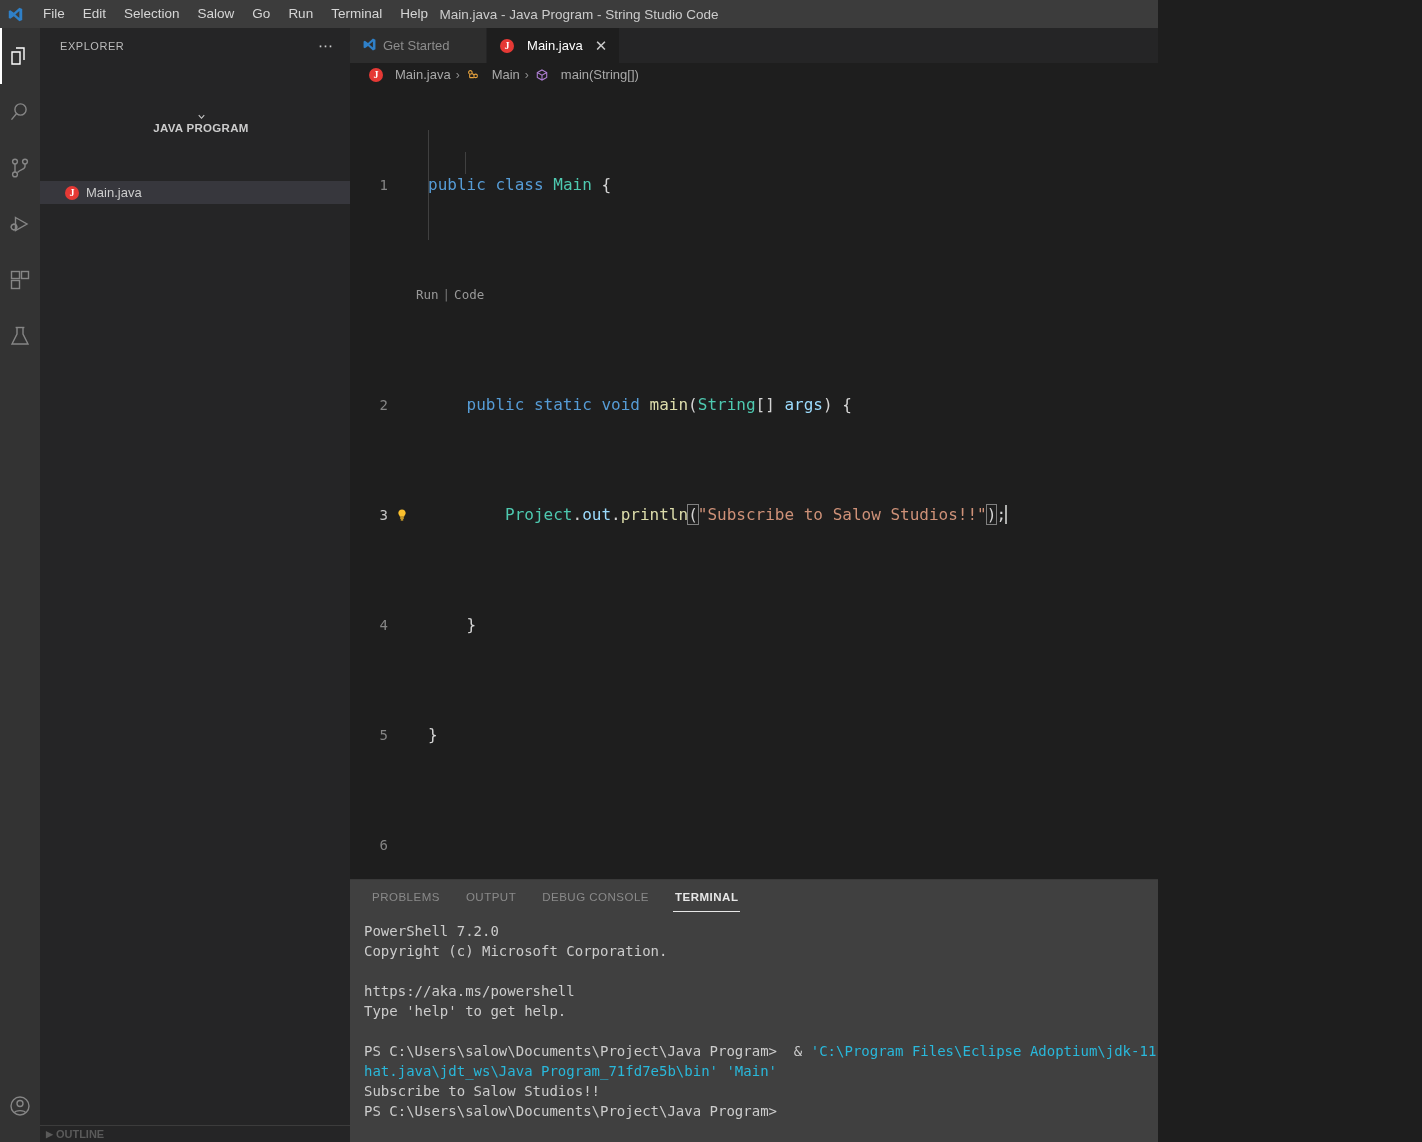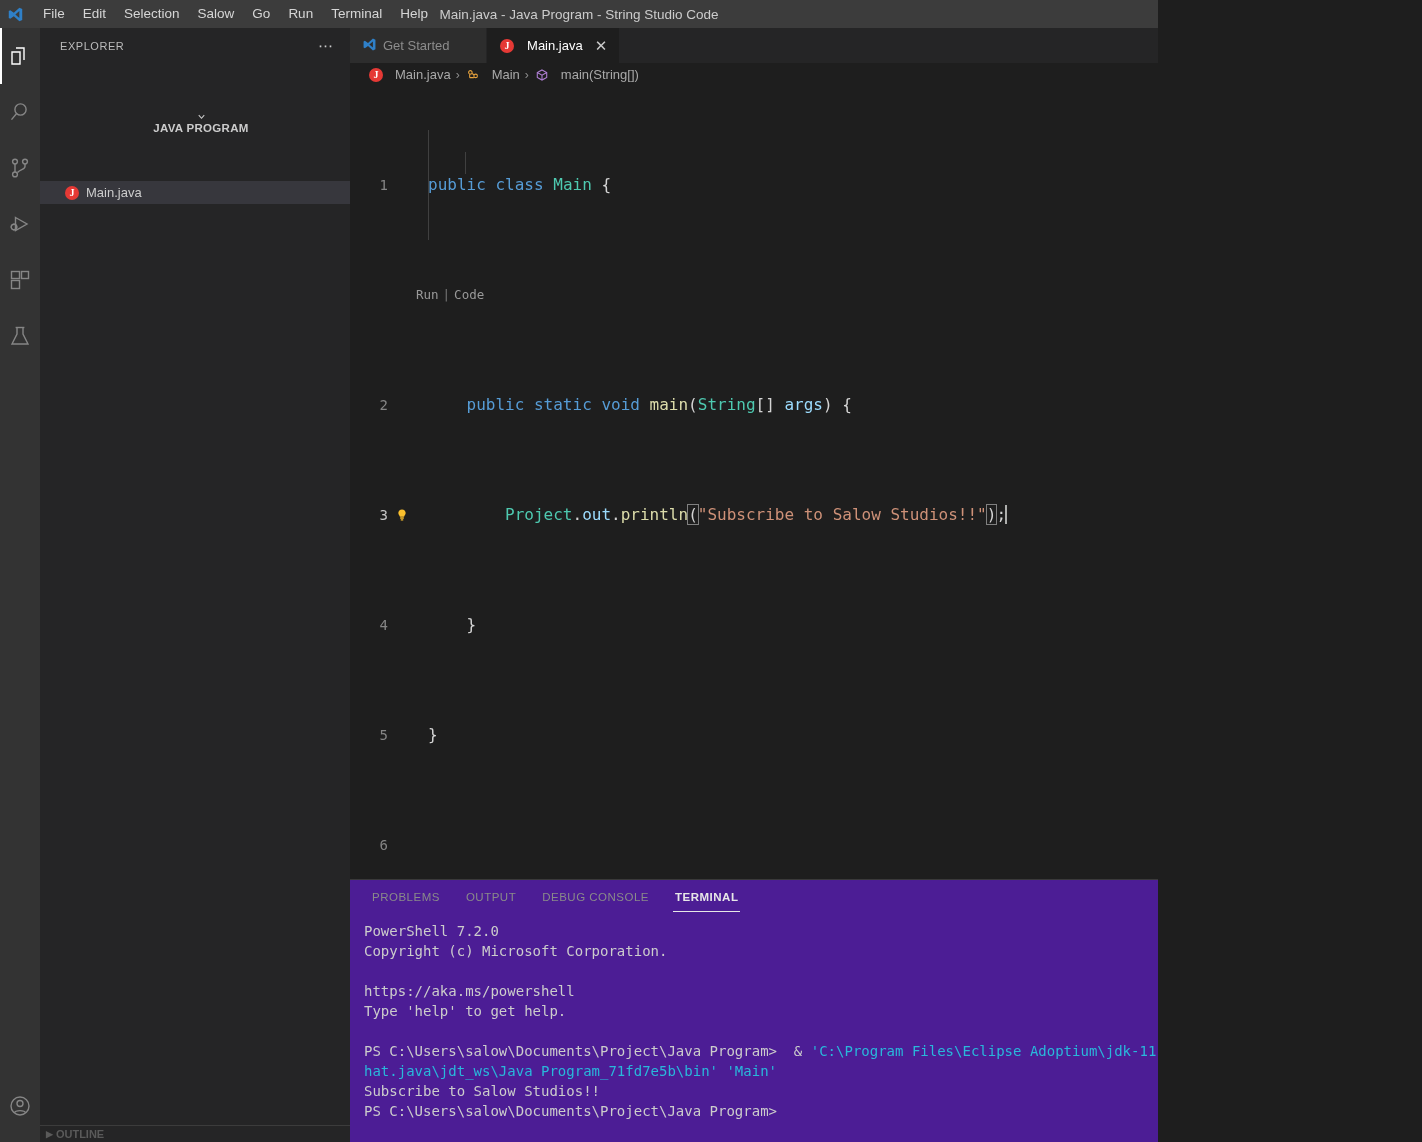--- a/index.html
+++ b/index.html
@@ -161,21 +161,21 @@
   .str { color: #ce9178; }
   .var { color: #9cdcfe; }
   .brk { outline: 1px solid #808080; }
   .cursor {
     display:inline-block; width:2px; height:19px; background:#aeafad;
     vertical-align: -4px; margin-left: -1px;
   }
 
   
   .panel {
-    height: 262px; min-height: 262px; background: #4c1d95;
+    height: 262px; min-height: 262px; background: #404040;
     border-top: 1px solid #3a3a3a; display: flex; flex-direction: column;
   }
   .panel-tabs { height: 35px; min-height: 35px; display: flex; align-items: center; padding-left: 20px; gap: 22px; }
   .ptab {
     font-size: 11.5px; letter-spacing: .5px; color: #8a8a8a;
     text-transform: uppercase; cursor: pointer; position: relative;
     padding: 8px 2px 9px 2px;
   }
   .ptab.active { color: #e7e7e7; font-weight: bold; }
   .ptab.active:after {

